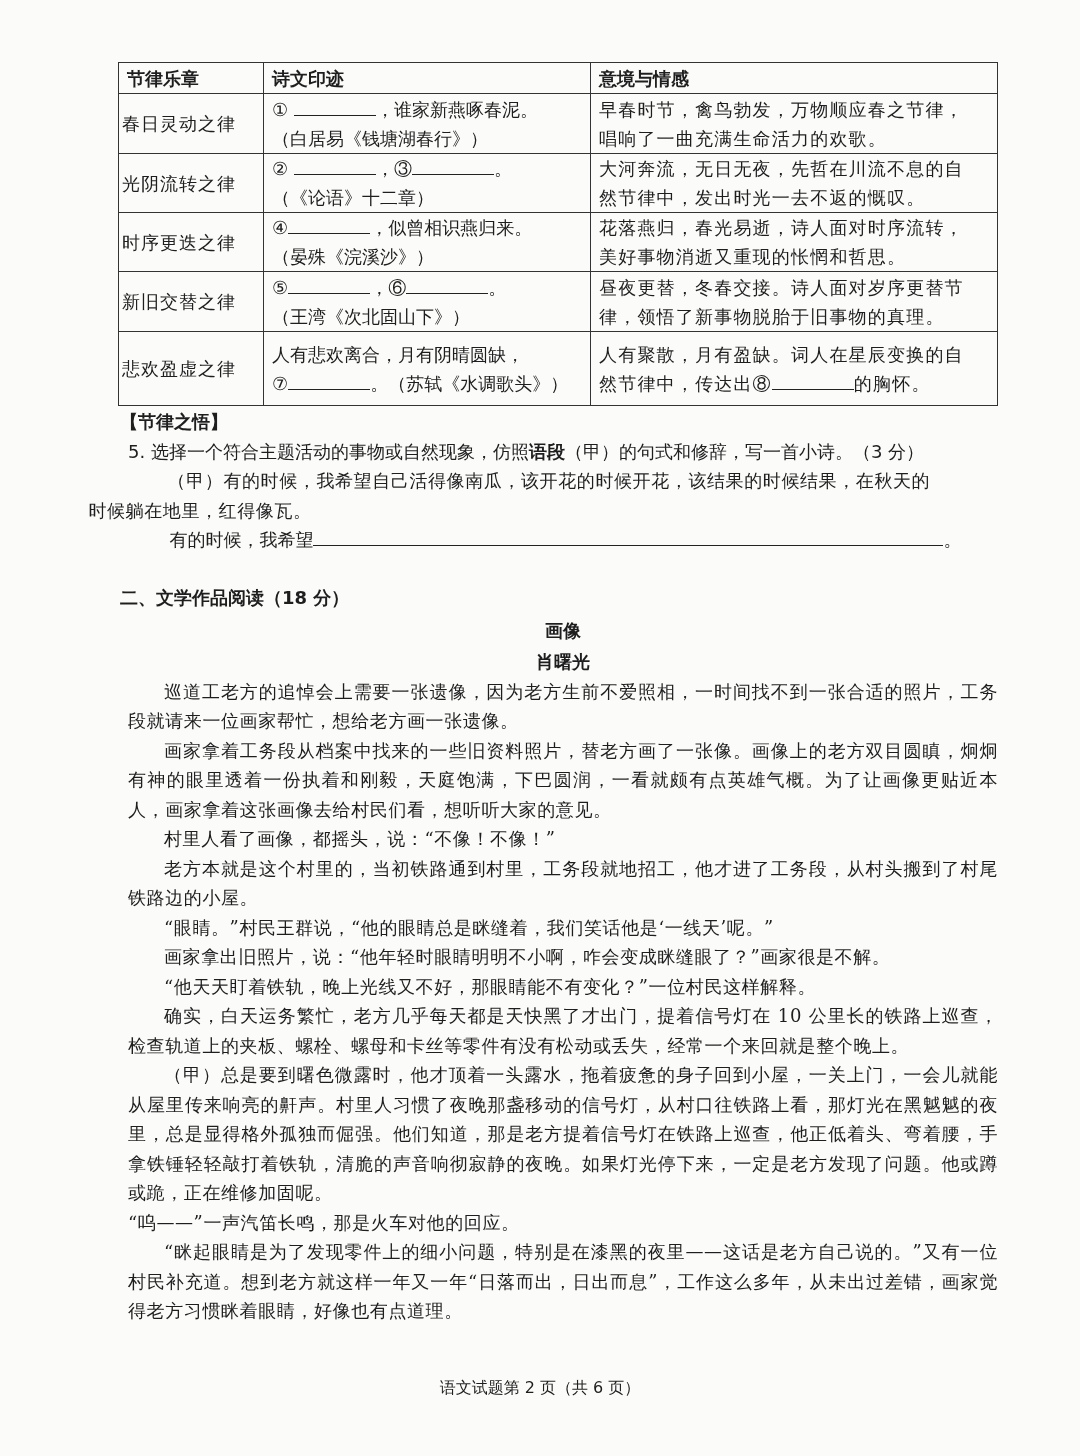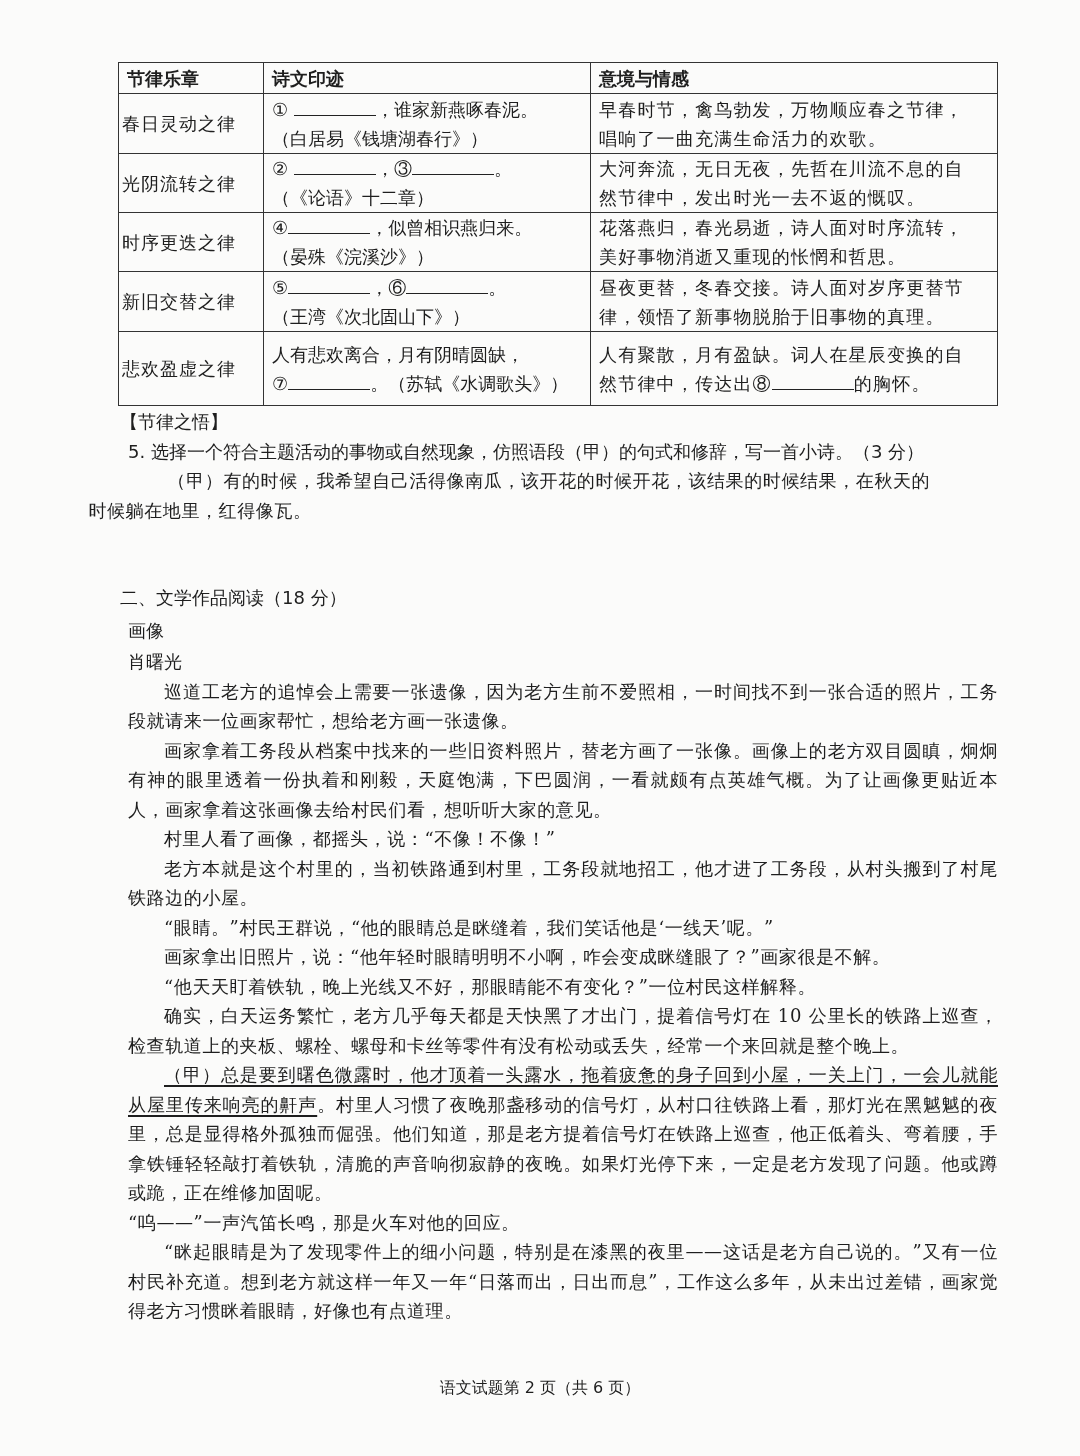--- a/index.html
+++ b/index.html
@@ -19,25 +19,25 @@
   }
   table.rhythm th { font-family:"DejaVu Sans","Liberation Sans",sans-serif; font-weight:bold; height:30px; font-size:18px; }
   table.rhythm td.c1 { width:133px; padding-left:3px; letter-spacing:1px; }
   table.rhythm td.c2 { width:310px; }
   table.rhythm td.c3 { letter-spacing:1.2px; }
   .r1 td { height:59px; } .r2 td { height:58px; } .r3 td { height:58px; } .r4 td { height:59px; } .r5 td { height:73px; }
   .blank { display:inline-block; border-bottom:1.4px solid #222; height:18px; vertical-align:baseline; }
   .blank.w80 { width:82px; } .blank.w600 { width:630px; }
   .block { position:absolute; left:128px; width:870px; font-size:18px; }
   .sans { font-family:"DejaVu Sans","Liberation Sans",sans-serif; }
-  .bold { font-weight:normal; }
+  .bold { font-weight:bold; }
   .para { text-indent:2em; margin:0; line-height:29.5px; letter-spacing:0.6px; text-align:justify; }
   .line { margin:0; line-height:29.5px; }
-  .center { text-align:left; }
-  .underline { text-decoration:underline; text-decoration-thickness:1.5px; text-underline-offset:4px; }
+  .center { text-align:center; }
+  .underline { text-decoration-thickness:1.5px; text-underline-offset:4px; }
   .footer { position:absolute; left:0; width:1080px; top:1378px; text-align:center; font-size:16px; font-family:"DejaVu Sans","Liberation Sans",sans-serif; }
 </style>
 </head>
 <body>
 
 <div class="page">
 
   <table class="rhythm">
     <tbody>
         <tr>
@@ -104,20 +104,23 @@
     </table>
 
   <div class="block sans" style="top:407px;">
     <p class="line bold" style="margin-left:-8px;">【节律之悟】</p>
     <p class="line">
       <span>5. 选择一个符合主题活动的事物或自然现象，仿照</span><span class="bold">语段</span><span>（甲）的句式和修辞，写一首小诗。（3 分）</span>
     </p>
     <p class="para" style="text-indent:2.2em;">
       <span>（甲）有的时候，我希望自己活得像南瓜，该开花的时候开花，该结果的时候结果，在秋天的</span><br><span style="margin-left:-2.2em;">时候躺在地里，红得像瓦。</span>
     </p>
+    <p class="line" style="padding-left:2.3em;">
+      <span>有的时候，我希望</span><span class="blank w600"></span><span>。</span>
+    </p>
   </div>
 
   <div class="block" style="top:583px;">
     <p class="line sans bold" style="margin-left:-8px; margin-bottom:2px;">二、文学作品阅读（18 分）</p>
     <p class="line sans bold center" style="line-height:31px;">画像</p>
     <p class="line sans bold center" style="line-height:31px;">肖曙光</p>
     <p class="para">巡道工老方的追悼会上需要一张遗像，因为老方生前不爱照相，一时间找不到一张合适的照片，工务段就请来一位画家帮忙，想给老方画一张遗像。</p>
     <p class="para">画家拿着工务段从档案中找来的一些旧资料照片，替老方画了一张像。画像上的老方双目圆瞋，炯炯有神的眼里透着一份执着和刚毅，天庭饱满，下巴圆润，一看就颇有点英雄气概。为了让画像更贴近本人，画家拿着这张画像去给村民们看，想听听大家的意见。</p>
     <p class="para">村里人看了画像，都摇头，说：“不像！不像！”</p>
     <p class="para">老方本就是这个村里的，当初铁路通到村里，工务段就地招工，他才进了工务段，从村头搬到了村尾铁路边的小屋。</p>

